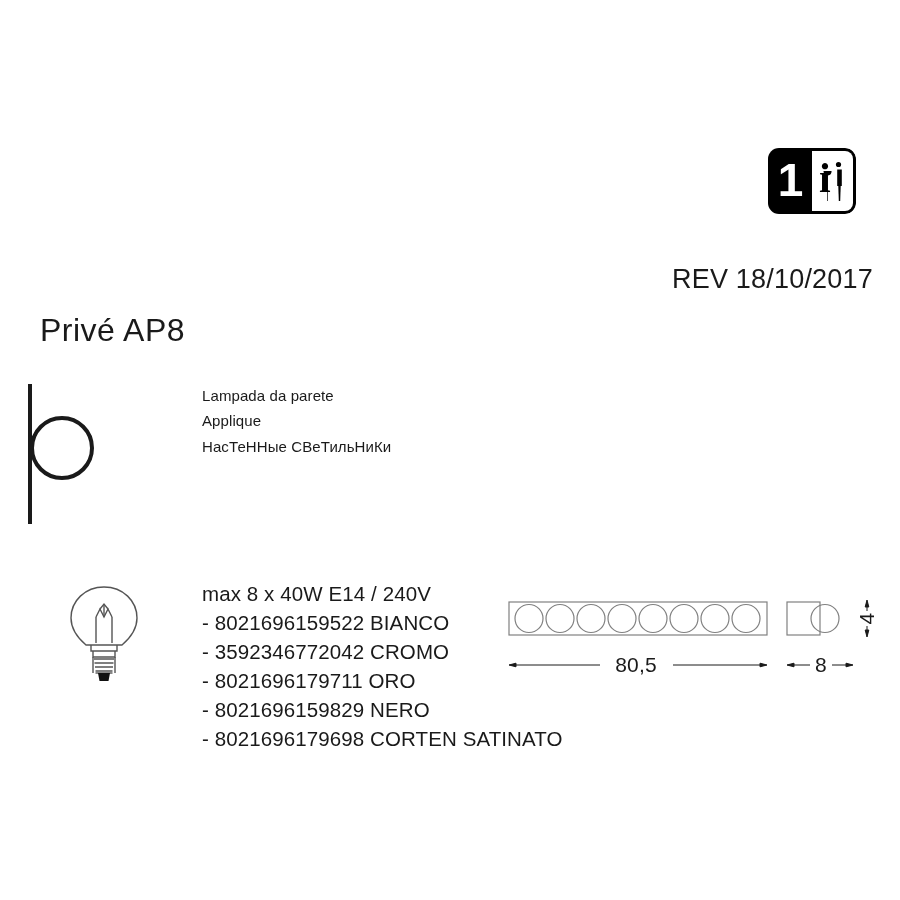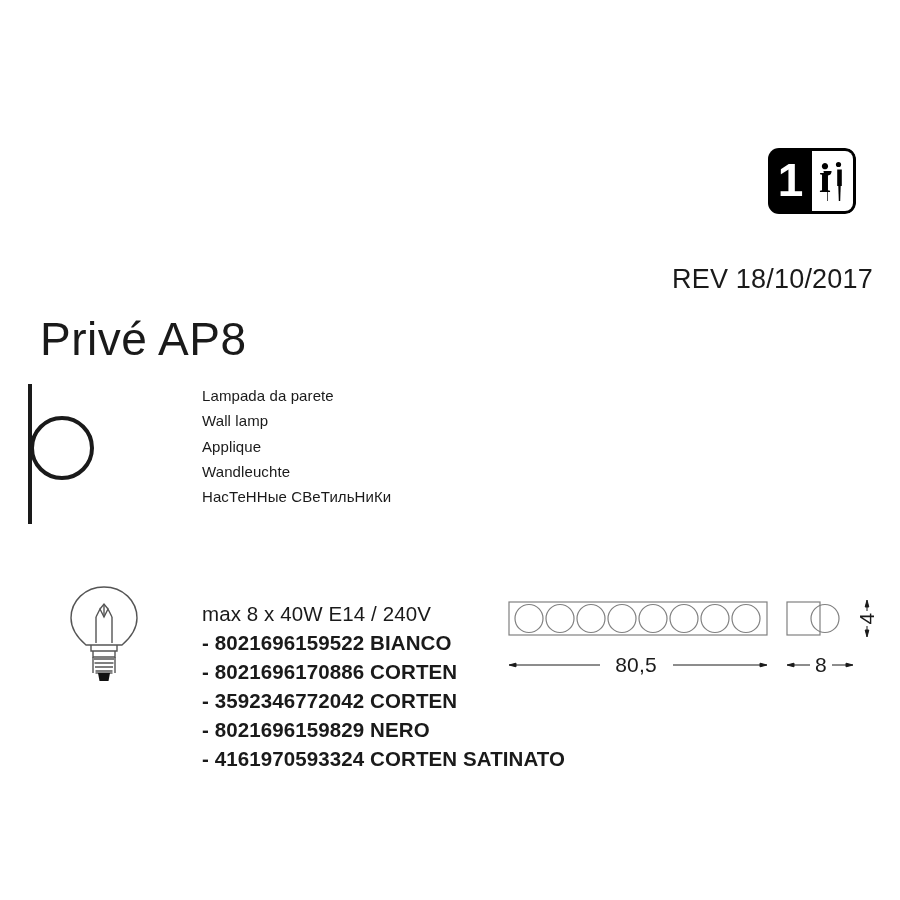--- a/index.html
+++ b/index.html
@@ -77,21 +77,21 @@
     font-size: 27px;
     letter-spacing: 0.2px;
     white-space: nowrap;
   }
 
   
   .title {
     position: absolute;
     left: 40px;
     top: 312px;
-    font-size: 46px;
+    font-size: 32px;
     font-weight: 300;
     letter-spacing: 0.5px;
     white-space: nowrap;
   }
 
   
   .pictogram-wall {
     position: absolute;
     left: 22px;
     top: 380px;
@@ -116,30 +116,28 @@
   }
 
   
   .specs {
     position: absolute;
     left: 202px;
     top: 583px;
     font-size: 20.5px;
     line-height: 21.5px;
     letter-spacing: 0.1px;
-    margin-top: 20px;
   }
   .specs-head {
     white-space: nowrap;
     margin-bottom: 7px;
   }
   .spec-row {
     white-space: nowrap;
     margin-bottom: 7.5px;
-    font-weight: bold;
   }
 
   
   .drawing {
     position: absolute;
     left: 495px;
     top: 588px;
   }
   .dim-text {
     font-size: 21px;
@@ -176,23 +174,21 @@
 
 <div class="pictogram-wall">
   <svg width="80" height="148" viewBox="0 0 80 148">
     <line x1="8" y1="4" x2="8" y2="144" stroke="#1a1a1a" stroke-width="4"></line>
     <circle cx="40" cy="68" r="30" fill="none" stroke="#1a1a1a" stroke-width="4"></circle>
   </svg>
 </div>
 
 <div class="languages">
   <div>Lampada da parete</div>
-  <div>Wall lamp</div>
   <div>Applique</div>
-  <div>Wandleuchte</div>
   <div>НасТеННые СВеТильНиКи</div>
 </div>
 
 <div class="pictogram-bulb">
   <svg width="84" height="106" viewBox="0 0 84 106">
     <g fill="none" stroke="#555555" stroke-width="1.4">
 
       <path d="M42 4 C23 4 9 18 9 35 C9 47 17 56 24 62 L60 62 C67 56 75 47 75 35 C75 18 61 4 42 4 Z"></path>
 
       <path d="M29 62 L29 68 L55 68 L55 62"></path>
@@ -215,36 +211,36 @@
 
 <div class="specs">
   <div class="specs-head">max 8 x 40W E14 / 240V</div>
   <div class="spec-row">
     <span>-</span>
     <span>8021696159522</span>
     <span>BIANCO</span>
   </div>
   <div class="spec-row">
     <span>-</span>
-    <span>8021696170886</span>
-    <span>CORTEN</span>
-  </div>
-  <div class="spec-row">
-    <span>-</span>
     <span>3592346772042</span>
-    <span>CORTEN</span>
+    <span>CROMO</span>
+  </div>
+  <div class="spec-row">
+    <span>-</span>
+    <span>8021696179711</span>
+    <span>ORO</span>
   </div>
   <div class="spec-row">
     <span>-</span>
     <span>8021696159829</span>
     <span>NERO</span>
   </div>
   <div class="spec-row">
     <span>-</span>
-    <span>4161970593324</span>
+    <span>8021696179698</span>
     <span>CORTEN SATINATO</span>
   </div>
 </div>
 
 <div class="drawing">
   <svg width="390" height="100" viewBox="0 0 390 100">
     <g stroke="#808080" stroke-width="1.2" fill="none">
 
       <rect x="14" y="14" width="258" height="33"></rect>
 

